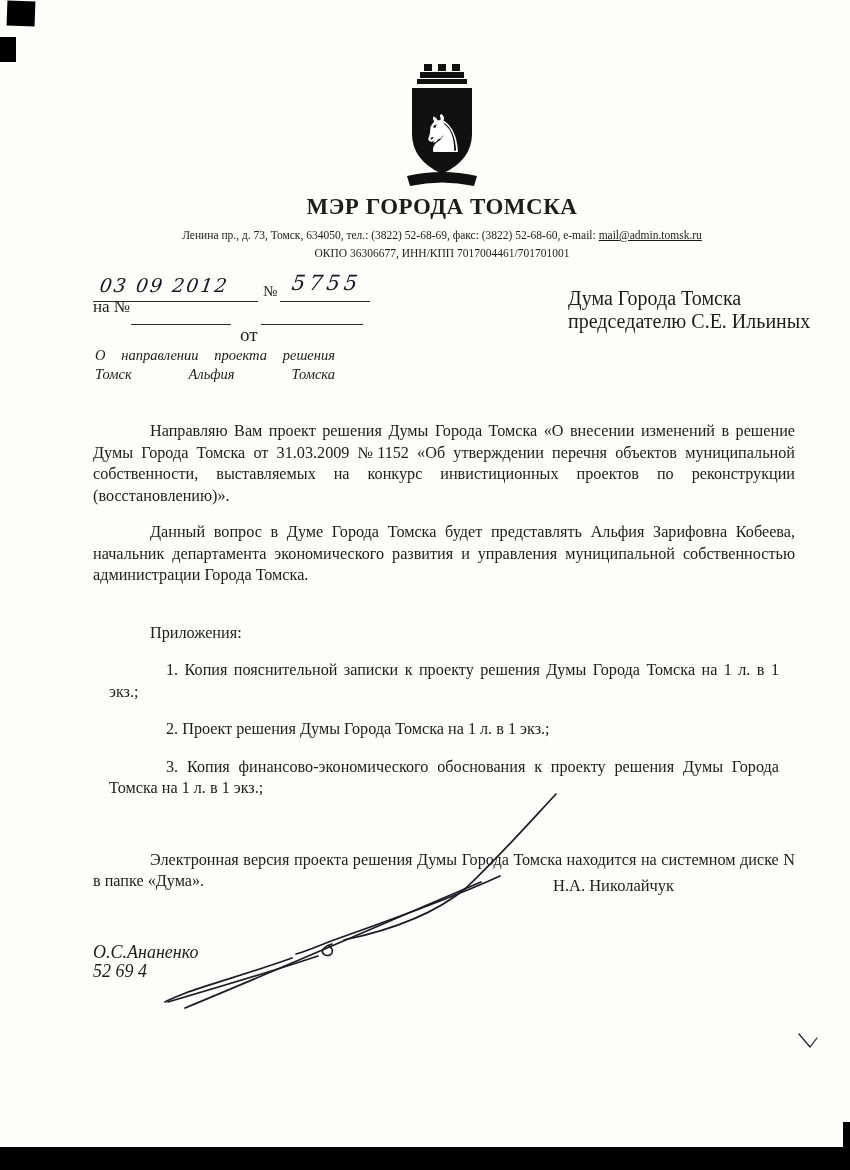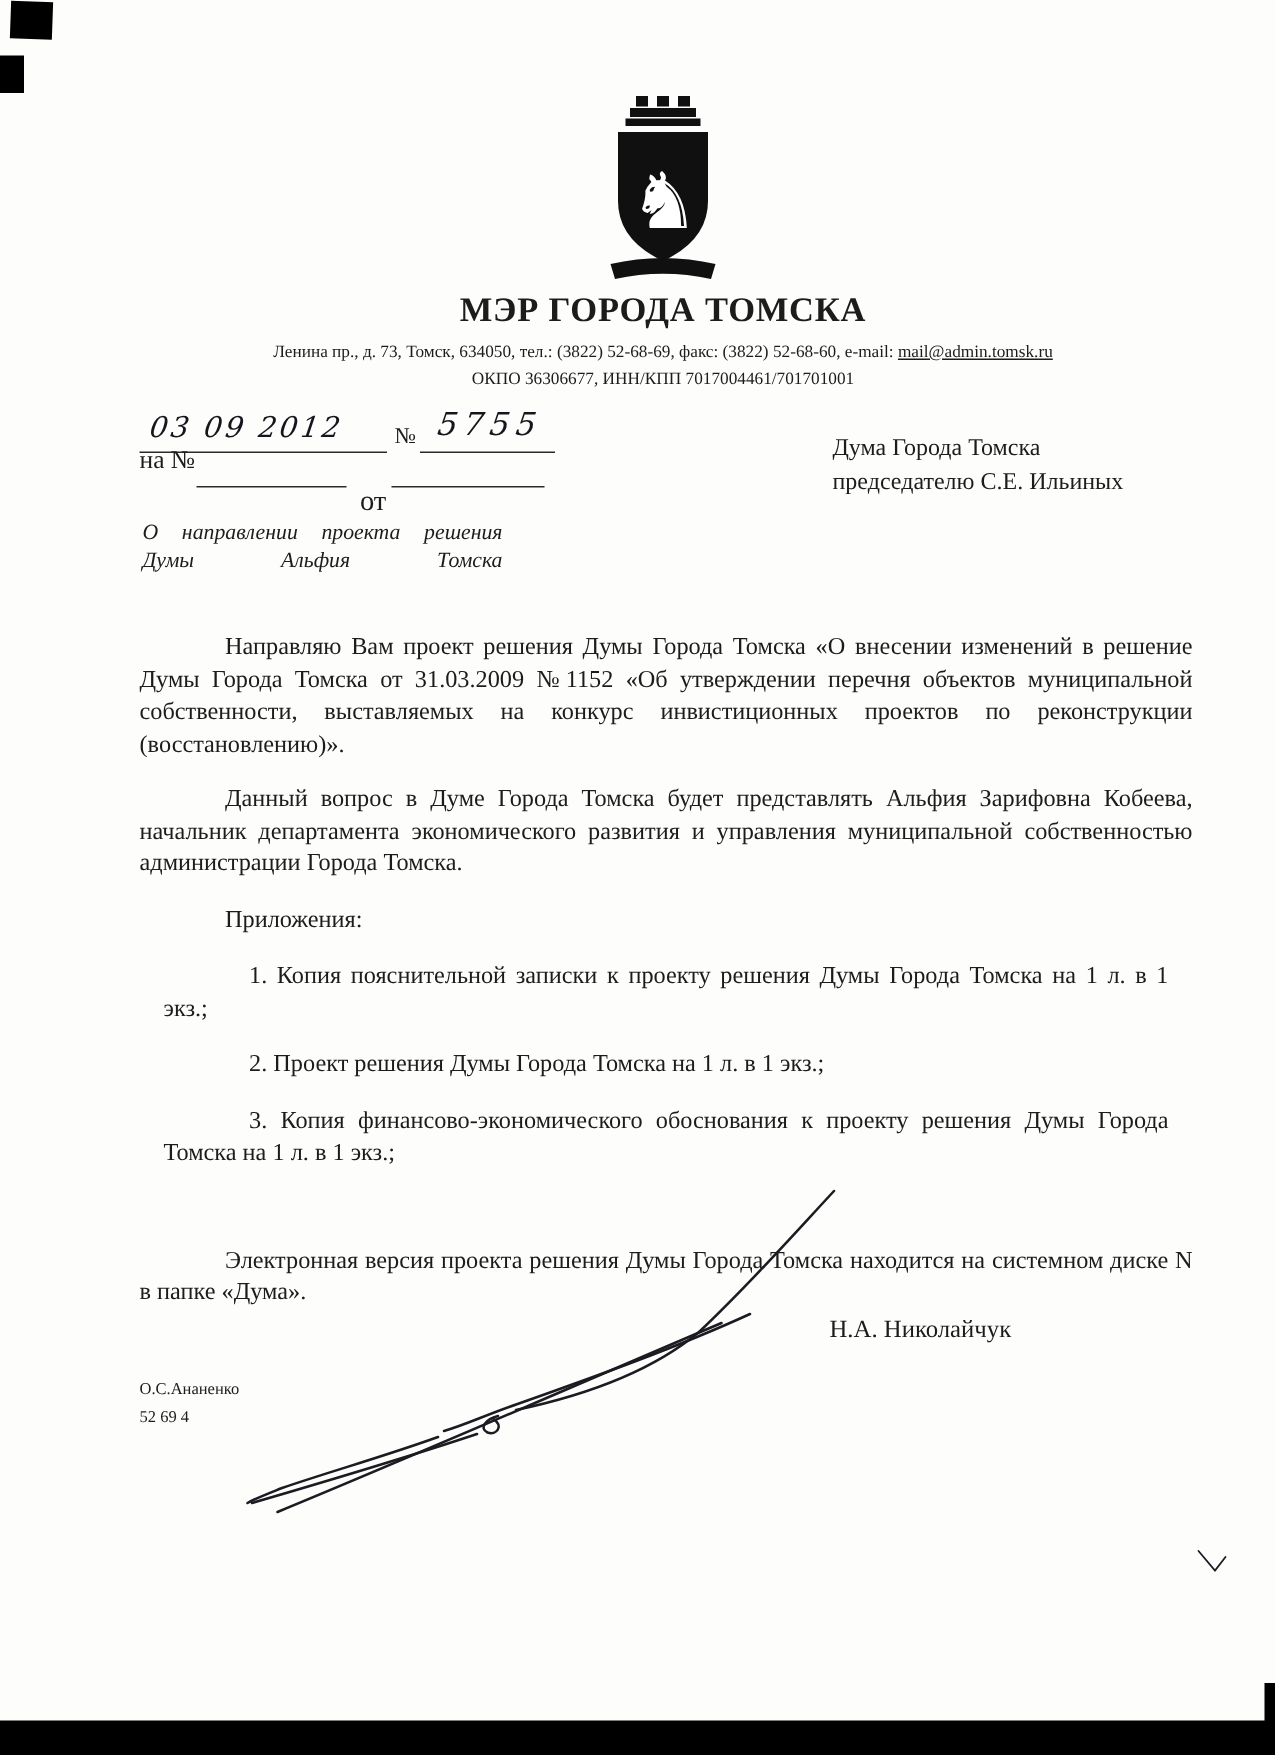--- a/index.html
+++ b/index.html
@@ -46,38 +46,38 @@
   .hw-num{left:292px;top:271px;font-size:21px;letter-spacing:4px;}
   .refline{position:absolute;height:1px;background:#2a2a2a;}
   .line-date{left:93px;top:301px;width:165px;}
   .line-num{left:280px;top:301px;width:90px;}
   .no-sign{left:263px;top:283px;font-size:15px;}
   .reply-na{left:93px;top:297px;font-size:17px;}
   .reply-ot{left:240px;top:324px;font-size:19px;}
   .line-reply1{left:131px;top:324px;width:100px;}
   .line-reply2{left:261px;top:324px;width:102px;}
   
-  .recipient{left:555px;top:287px;font-size:16px;line-height:23px;}
+  .recipient{left:568px;top:287px;font-size:20px;line-height:23px;}
   
   .subject{left:95px;top:346px;width:240px;font-style:italic;font-size:14.5px;line-height:19px;}
   .subject .jrow{display:flex;justify-content:space-between;}
   
   .body{
     left:93px;top:406px;width:702px;
     font-size:16.2px;line-height:21.5px;
     text-align:justify;
   }
   .salutation{text-align:center;margin:8px 0 0 0;font-size:16.5px;}
   .par{margin:15px 0 0 0;text-indent:57px;}
-  .attach-label{margin:16px 0 0 0;text-indent:57px;}
+  .attach-label{margin:36px 0 0 0;text-indent:57px;}
   .attach-item{margin:16px;text-indent:57px;}
   .par-last{margin:50px 0 0 0;text-indent:57px;}
   
   .sig-name{left:553px;top:876px;font-size:16.5px;}
-  .executor{left:93px;top:917px;font-size:11px;line-height:19px;}
+  .executor{left:93px;top:943px;font-size:18px;line-height:19px;font-style:italic;}
   .sig-svg{left:0;top:0;width:850px;height:1170px;pointer-events:none;}
 </style>
 </head>
 <body>
 
 <div id="page">
 
   <div class="blot blot1"></div>
   <div class="blot blot2"></div>
   <div class="blot bottom-bar"></div>
@@ -118,21 +118,21 @@
   </div>
 
   <div class="abs subject">
     <div class="jrow">
       <span>О</span>
       <span>направлении</span>
       <span>проекта</span>
       <span>решения</span>
     </div>
     <div class="jrow">
-      <span>Думы</span>
+      <span>Томск</span>
       <span>Альфия</span>
       <span>Томска</span>
     </div>
   </div>
 
   <div class="abs body">
     <p class="par">Направляю Вам проект решения Думы Города Томска «О внесении изменений в решение Думы Города Томска от 31.03.2009 №1152 «Об утверждении перечня объектов муниципальной собственности, выставляемых на конкурс инвистиционных проектов по реконструкции (восстановлению)».</p>
     <p class="par">Данный вопрос в Думе Города Томска будет представлять Альфия Зарифовна Кобеева, начальник департамента экономического развития и управления муниципальной собственностью администрации Города Томска.</p>
     <p class="attach-label">Приложения:</p>
     <p class="attach-item">1.  Копия пояснительной записки к проекту решения Думы Города Томска на 1 л. в 1 экз.;</p>

